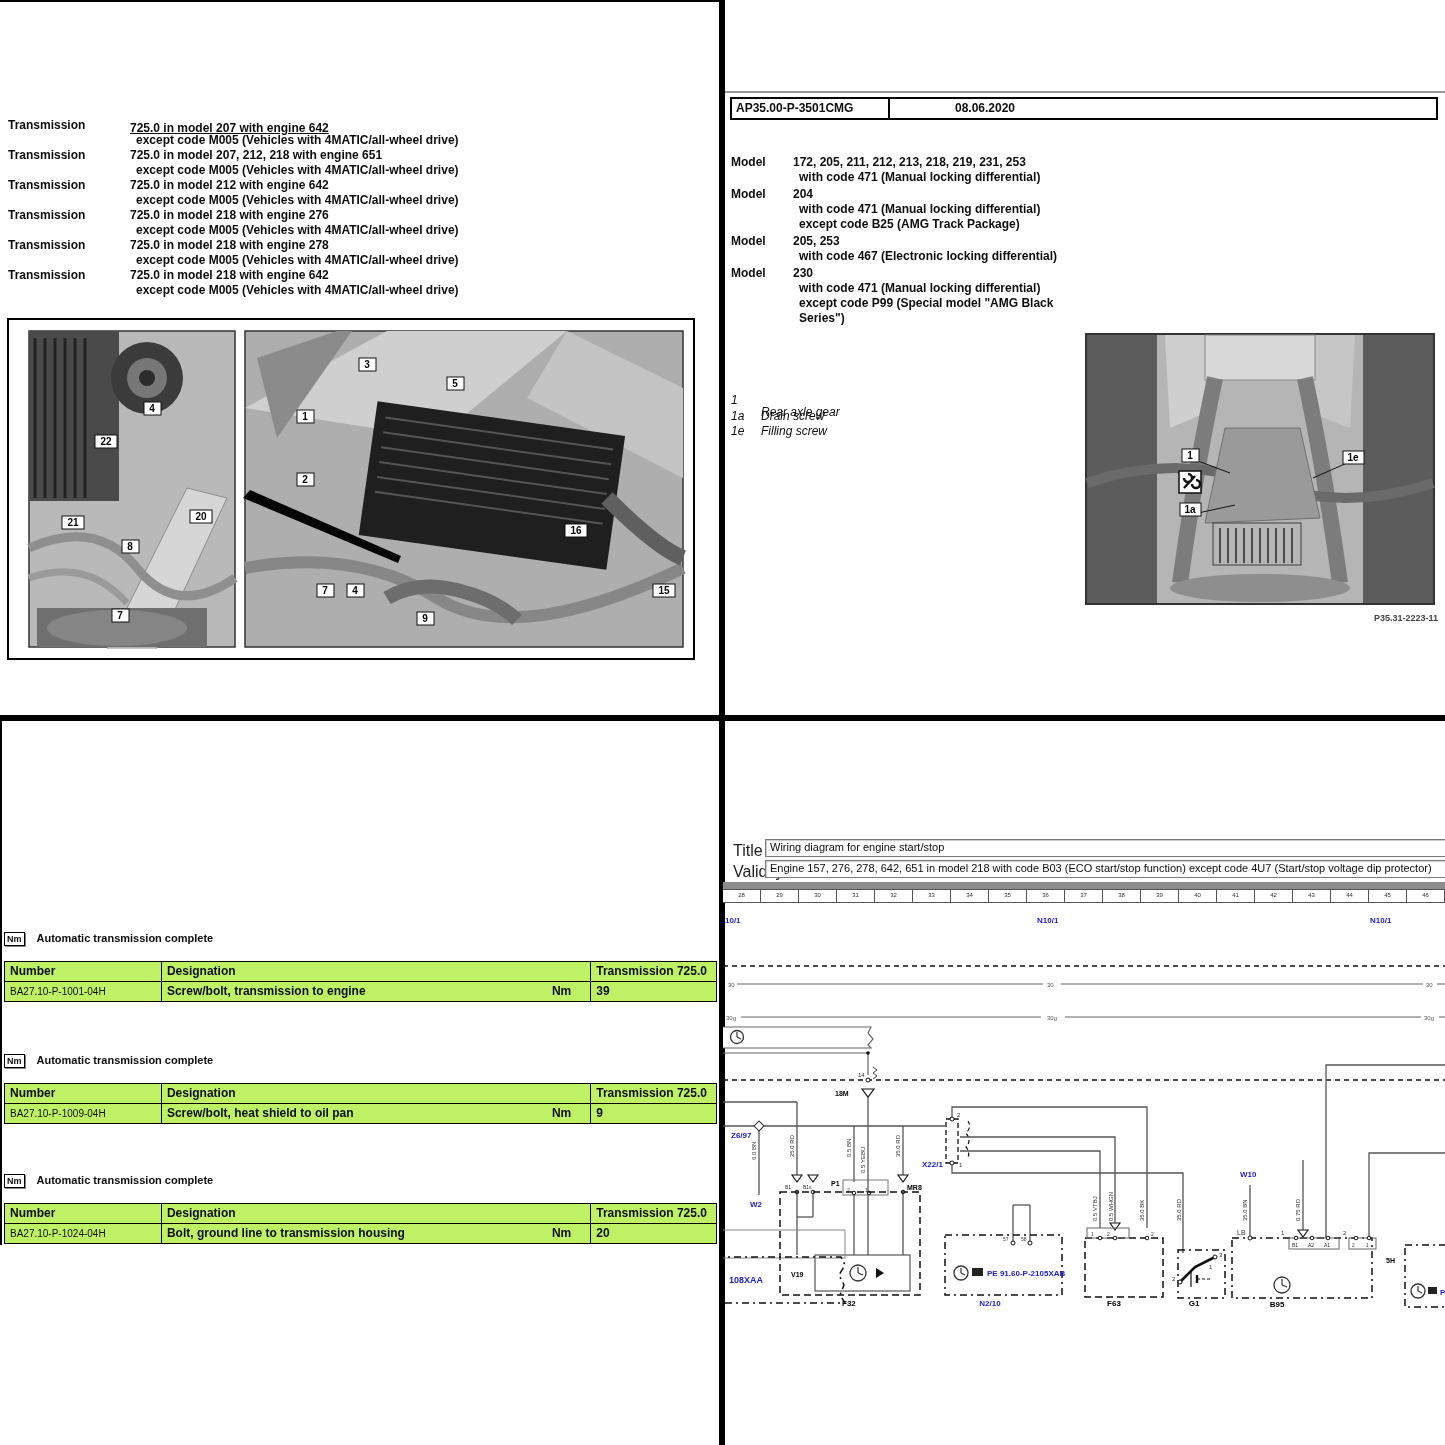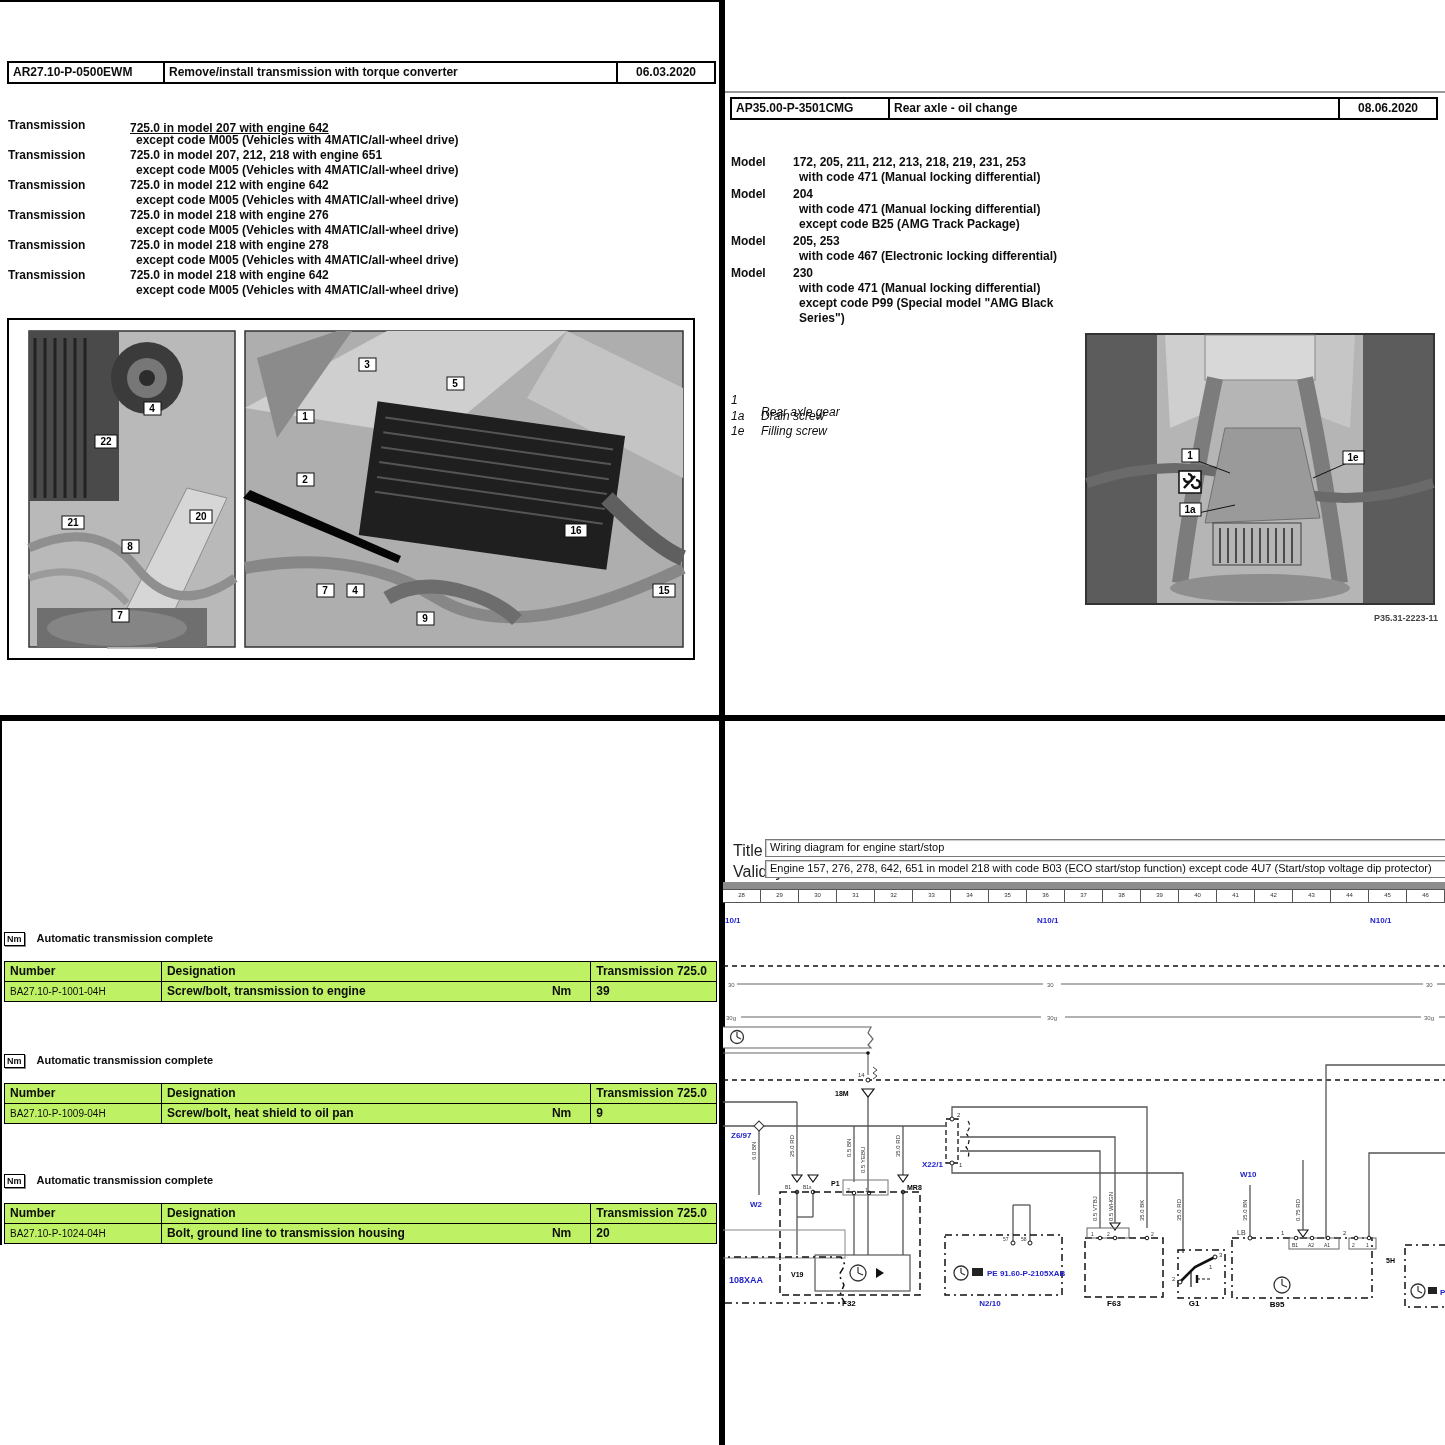--- a/index.html
+++ b/index.html
@@ -41,25 +41,20 @@
 <body>
 
 <div class="canvas">
 
   <div class="abs divider" style="left:0;top:1;width:721px;height:2px;"></div>
   <div class="abs divider" style="left:719px;top:0;width:6px;height:1445px;"></div>
   <div class="abs divider" style="left:0;top:715px;width:1445px;height:6px;"></div>
   <div class="abs divider" style="left:0;top:721px;width:2px;height:524px;"></div>
   <div class="abs" style="left:725px;top:91px;width:720px;height:2px;background:#999;"></div>
 
-  <div class="abs hdrtable" style="left:7px;top:61px;width:705px;">
-    <div class="cell c1" style="width:146px;">AR27.10-P-0500EWM</div>
-    <div class="cell c2">Remove/install transmission with torque converter</div>
-    <div class="cell c3" style="width:88px;">06.03.2020</div>
-  </div>
 
   <div class="abs t12 b" style="left:8px;top:118px;width:700px;">
     <div style="position:relative;height:180px;">
       <div class="abs" style="left:0;top:0;">Transmission</div>
       <div class="abs" style="left:122px;top:3px;text-decoration:underline;">725.0 in model 207 with engine 642</div>
       <div class="abs" style="left:128px;top:15px;">except code M005 (Vehicles with 4MATIC/all-wheel drive)</div>
       <div class="abs" style="left:0;top:30px;">Transmission</div>
       <div class="abs" style="left:122px;top:30px;">725.0 in model 207, 212, 218 with engine 651</div>
       <div class="abs" style="left:128px;top:45px;">except code M005 (Vehicles with 4MATIC/all-wheel drive)</div>
       <div class="abs" style="left:0;top:60px;">Transmission</div>
@@ -150,23 +145,22 @@
       <text x="298" y="102" text-anchor="middle">1</text>
       <text x="298" y="165" text-anchor="middle">2</text>
       <text x="569" y="216" text-anchor="middle">16</text>
       <text x="318" y="276" text-anchor="middle">7</text>
       <text x="348" y="276" text-anchor="middle">4</text>
       <text x="418" y="304" text-anchor="middle">9</text>
       <text x="657" y="276" text-anchor="middle">15</text>
     </g>
   </svg>
 
-  <div class="abs hdrtable" style="left:730px;top:97px;width:704px;">
+  <div class="abs hdrtable" style="left:730px;top:97px;width:704px;gap:47px;">
     <div class="cell c1" style="width:148px;">AP35.00-P-3501CMG</div>
-    <div class="cell c2">Rear axle - oil change</div>
     <div class="cell c3" style="width:88px;">08.06.2020</div>
   </div>
 
   <div class="abs t12 b" style="left:731px;top:155px;width:340px;">
     <div style="position:relative;height:165px;">
       <div class="abs" style="left:0;top:0;">Model</div>
       <div class="abs" style="left:62px;top:0;">172, 205, 211, 212, 213, 218, 219, 231, 253</div>
       <div class="abs" style="left:68px;top:15px;">with code 471 (Manual locking differential)</div>
       <div class="abs" style="left:0;top:32px;">Model</div>
       <div class="abs" style="left:62px;top:32px;">204</div>

